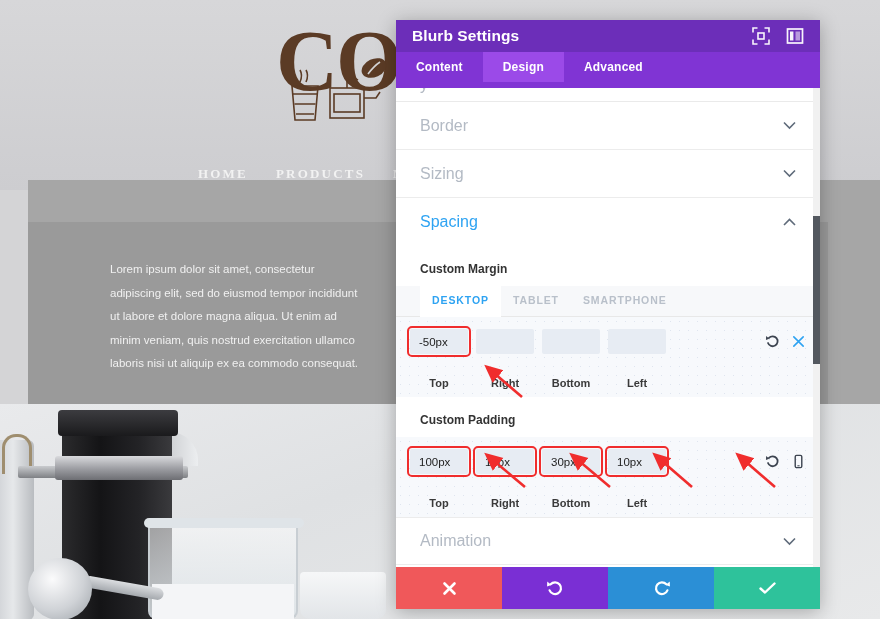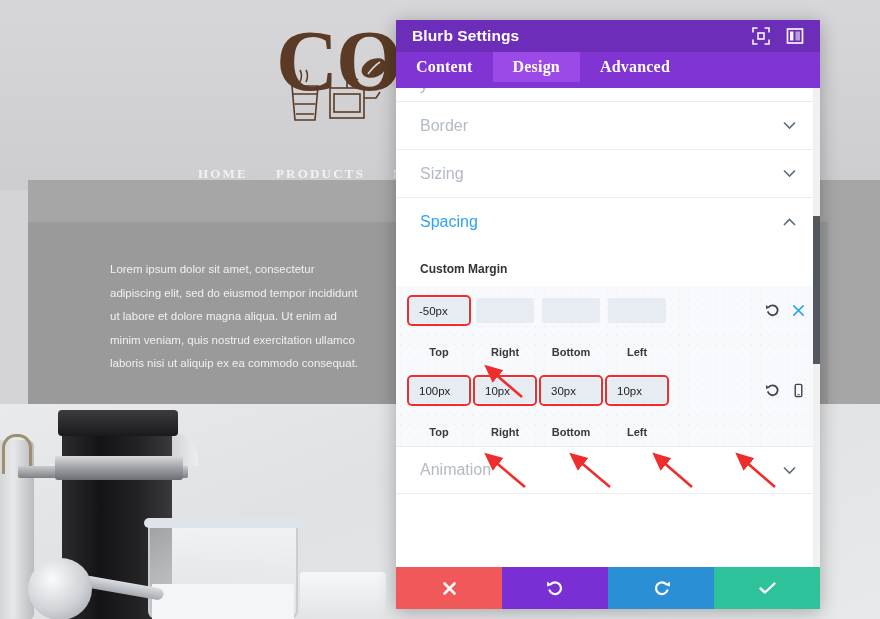--- a/index.html
+++ b/index.html
@@ -157,23 +157,22 @@
     letter-spacing: .1px;
   }
   .m-hicons { display: flex; gap: 16px; align-items: center; }
   .m-hicon { width: 18px; height: 18px; cursor: pointer; opacity: .95; }
 
   .m-tabs {
     height: 36px; background: #8034d4; display: flex; flex: 0 0 auto;
   }
   .m-tab {
     padding: 0 20px; height: 30px; display: flex; align-items: center;
-    color: #fff; font-size: 16px; font-weight: bold; cursor: pointer;
+    color: #fff; font-size: 12px; font-weight: bold; cursor: pointer;
     letter-spacing: .2px;
-    font-family: Liberation Serif, serif;
   }
   .m-tab.active { background: #9b4ae8; }
 
   .m-body {
     flex: 1 1 auto; position: relative; overflow: hidden; background: #fff;
   }
   .m-scrollinner { position: absolute; inset: 0; }
 
   .sliver {
     height: 14px; border-bottom: 1px solid #eaeaea;
@@ -362,20 +361,25 @@
 
         <div class="section open spacing-open">
           <div class="section-title">Spacing</div>
           <svg class="chev" width="13" height="9" viewBox="0 0 13 9">
             <path d="M1 7 L6.5 1.5 L12 7" fill="none" stroke="#5f6b7a" stroke-width="1.6"></path>
           </svg>
         </div>
 
         <div class="field-label">Custom Margin</div>
 
+        <div class="devtabs">
+          <div class="devtab active">DESKTOP</div>
+          <div class="devtab">TABLET</div>
+          <div class="devtab">SMARTPHONE</div>
+        </div>
 
         <div class="spacing-row">
           <div class="sp-fields">
             <div class="sp-cell hl">
               <div class="sp-input">-50px</div>
               <div class="sp-cap">Top</div>
             </div>
             <div class="sp-cell">
               <div class="sp-input"></div>
               <div class="sp-cap">Right</div>
@@ -393,20 +397,21 @@
             <svg class="sp-act" viewBox="0 0 16 16">
               <path d="M4.2 4.2 A5.3 5.3 0 1 1 3.2 9.6" fill="none" stroke="#3c4450" stroke-width="1.9" stroke-linecap="round"></path>
               <path d="M1.2 2 L4.6 5 L1 6.4 Z" fill="#3c4450"></path>
             </svg>
             <svg class="sp-act" viewBox="0 0 16 16">
               <path d="M3 3 L13 13 M13 3 L3 13" stroke="#2ea3f2" stroke-width="1.7" stroke-linecap="round"></path>
             </svg>
           </div>
         </div>
 
+        <div class="field-label">Custom Padding</div>
 
         <div class="spacing-row">
           <div class="sp-fields">
             <div class="sp-cell hl">
               <div class="sp-input">100px</div>
               <div class="sp-cap">Top</div>
             </div>
             <div class="sp-cell hl">
               <div class="sp-input">10px</div>
               <div class="sp-cap">Right</div>

